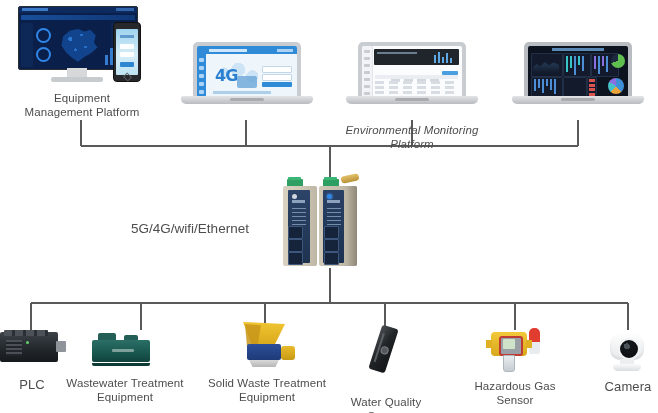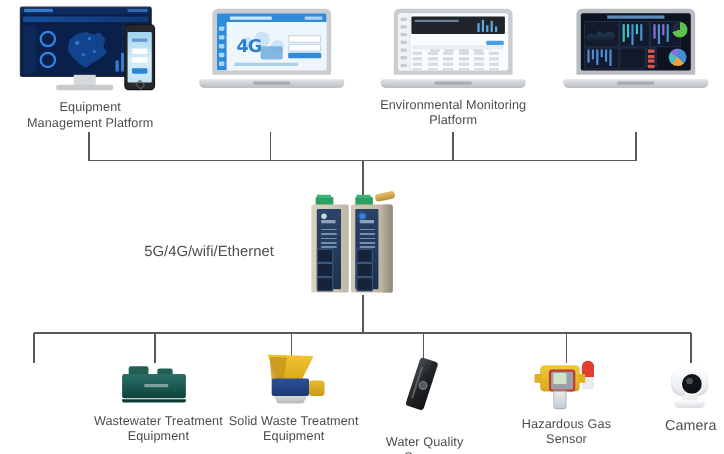--- a/index.html
+++ b/index.html
@@ -65,21 +65,21 @@
   }
   .phone .pscr{position:absolute;left:2px;top:6px;right:2px;bottom:6px;border-radius:1px;
       background:linear-gradient(180deg,#9fd3ee,#d6eef8 55%,#bfe3f2);overflow:hidden;}
   .phone .pscr .ttl{position:absolute;left:4px;top:6px;right:4px;height:3px;background:#3f7fbf;opacity:.7;}
   .phone .pscr .f{position:absolute;left:4px;right:4px;height:5px;background:#fff;border-radius:1px;opacity:.95;}
   .phone .pscr .f1{top:15px;} .phone .pscr .f2{top:23px;}
   .phone .pscr .btn{position:absolute;left:4px;right:4px;top:33px;height:5px;background:#2e86d0;border-radius:1px;}
   .phone .home{position:absolute;left:10px;bottom:1px;width:5px;height:4px;border:1px solid #5a5d60;transform:rotate(45deg);}
 
   
-  .laptop{position:relative;width:132px;height:72px;}
+  .laptop{position:relative;width:132px;height:62px;margin-top:34px;}
   .lp-lid{position:absolute;left:12px;top:0;width:108px;height:60px;
       background:#c9ccd0;border-radius:5px 5px 1px 1px;padding:4px;box-sizing:border-box;}
   .lp-lid.dark{background:#b9bdc2;}
   .lp-screen{width:100%;height:100%;border-radius:2px;overflow:hidden;position:relative;}
   .lp-base{position:absolute;left:0;bottom:0;width:132px;height:8px;
       background:linear-gradient(180deg,#e2e4e6,#b9bcc0);border-radius:2px 2px 5px 5px;}
   .lp-notch{position:absolute;left:50%;bottom:3px;transform:translateX(-50%);
       width:34px;height:3px;background:#a8abaf;border-radius:2px;}
 
   
@@ -346,21 +346,21 @@
             <div class="trow" style="top:35px;"></div>
             <div class="trow" style="top:40px;"></div>
             <div class="trow" style="top:45px;"></div>
             <div class="trow" style="top:50px;"></div>
           </div>
         </div>
         <div class="lp-base"></div>
         <div class="lp-notch"></div>
       </div>
     </div>
-    <div class="cap" style="margin-top:8px;">Environmental Monitoring
+    <div class="cap" style="margin-top:8px;font-style:italic;">Environmental Monitoring
 Platform</div>
   </div>
 
   <div class="node" style="left:511px;top:8px;width:134px;">
     <div class="art" style="width:132px;height:74px;">
       <div class="laptop">
         <div class="lp-lid dark">
           <div class="lp-screen scr-dash">
             <div class="ttl"></div>
             <div class="card" style="left:3px;top:7px;width:30px;height:22px;"></div>
@@ -426,22 +426,34 @@
         <div class="led"></div>
         <div class="logo"></div>
         <div class="txt"></div>
       </div>
       <div class="port p1"></div>
       <div class="port p2"></div>
       <div class="port p3"></div>
     </div>
   </div>
 
-
-  <div class="node" style="left:75px;top:330px;width:138px;">
+  <div class="node" style="left:0px;top:330px;width:64px;">
+    <div class="art" style="width:66px;height:40px;">
+      <div class="plc">
+        <div class="blk"></div>
+          <div class="tabs"></div>
+          <div class="grill"></div>
+        <div class="led"></div>
+          <div class="conn"></div>
+      </div>
+    </div>
+    <div class="cap" style="margin-top:8px;font-size:13px;">PLC</div>
+  </div>
+
+  <div class="node" style="left:56px;top:330px;width:138px;">
     <div class="art" style="width:70px;height:40px;">
       <div class="tank">
         <div class="cap1"></div>
           <div class="cap2"></div>
           <div class="main"></div>
         <div class="lbl"></div>
           <div class="sh"></div>
       </div>
     </div>
     <div class="cap" style="margin-top:7px;">Wastewater Treatment

